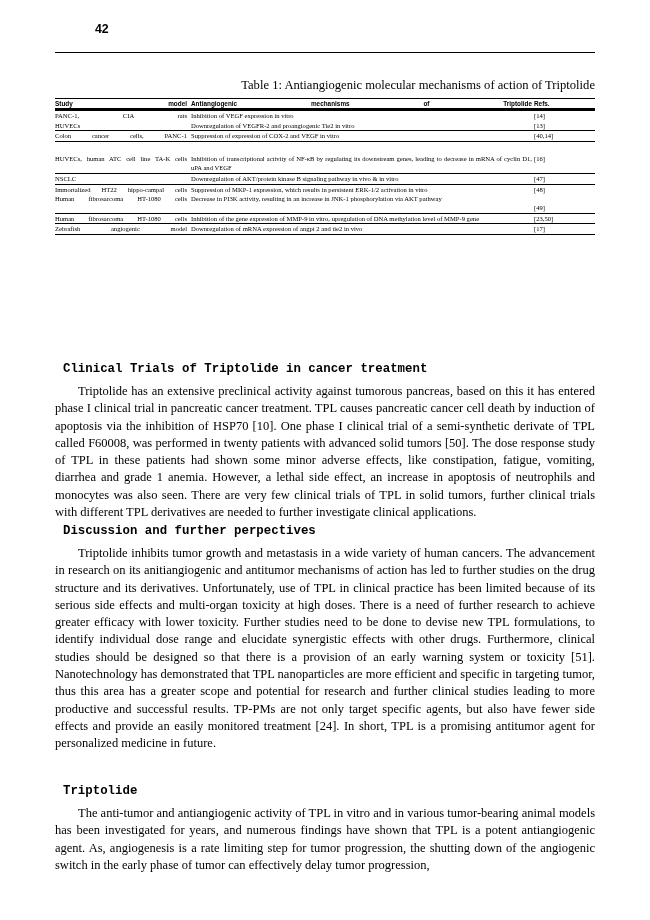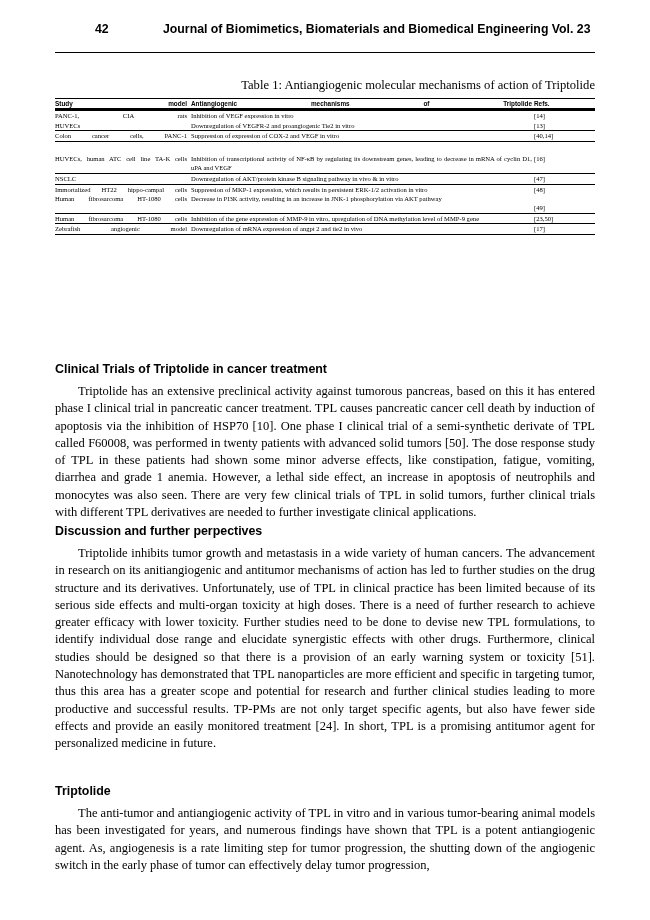--- a/index.html
+++ b/index.html
@@ -118,24 +118,24 @@
   tr.pad-lead td { padding-top: 12px; }
   .gap-line { display: block; height: 9px; }
 
   
   .sec {
     position: absolute;
     left: 55px;
     width: 540px;
   }
   h2.sec-head {
-    font-family: Liberation Sans, sans-serif;
+    font-family: Liberation Mono, monospace;
     font-weight: bold;
     font-size: 12.4px;
-    margin: 0 0 6px 0;
+    margin: 0 0 6px 8px;
     line-height: 1.2;
   }
   p.para {
     margin: 0;
     font-size: 12.5px;
     line-height: 1.385;
     text-align: justify;
     text-indent: 23px;
     hyphens: none;
   }
@@ -144,21 +144,20 @@
   #sec-discussion { top: 524px; }
   #sec-conclusion { top: 784px; }
 </style>
 </head>
 <body>
 
 <div class="page">
 
   <div class="runhead">
     <span class="runhead-folio">42</span>
-    <span class="runhead-title">Journal of Biomimetics, Biomaterials and Biomedical Engineering Vol. 23</span>
   </div>
   <div class="runhead-rule"></div>
 
   <div class="table-caption">Table 1: Antiangiogenic molecular mechanisms of action of Triptolide</div>
 
   <div class="tbl-wrap">
     <table class="mech">
       <colgroup>
         <col class="c1">
           <col class="c2">

